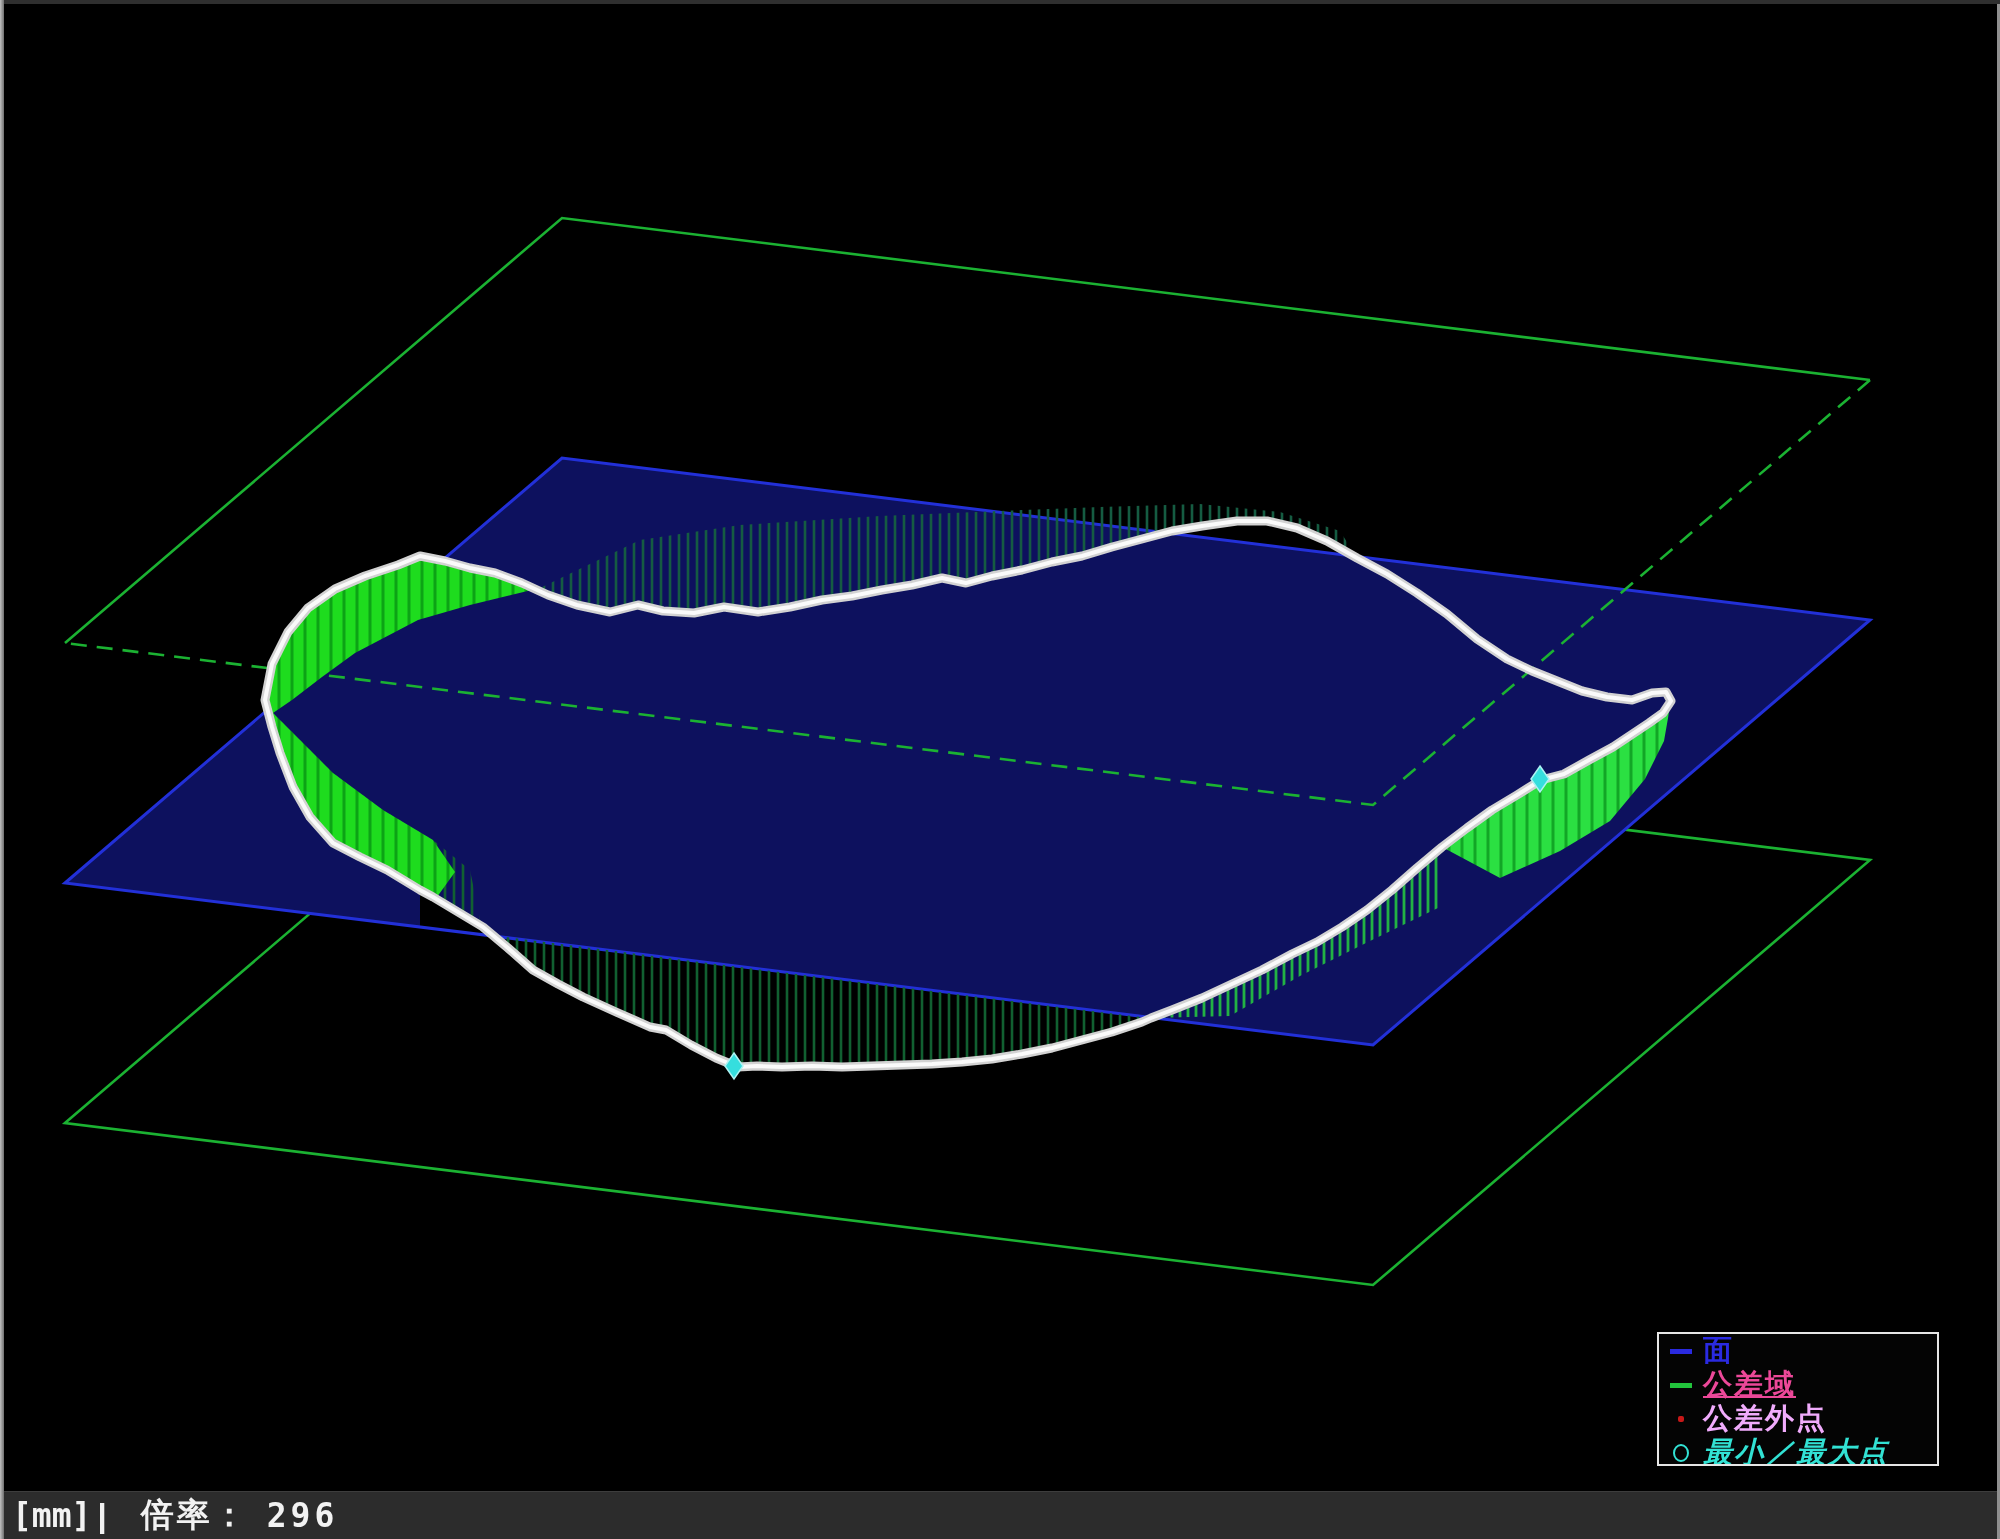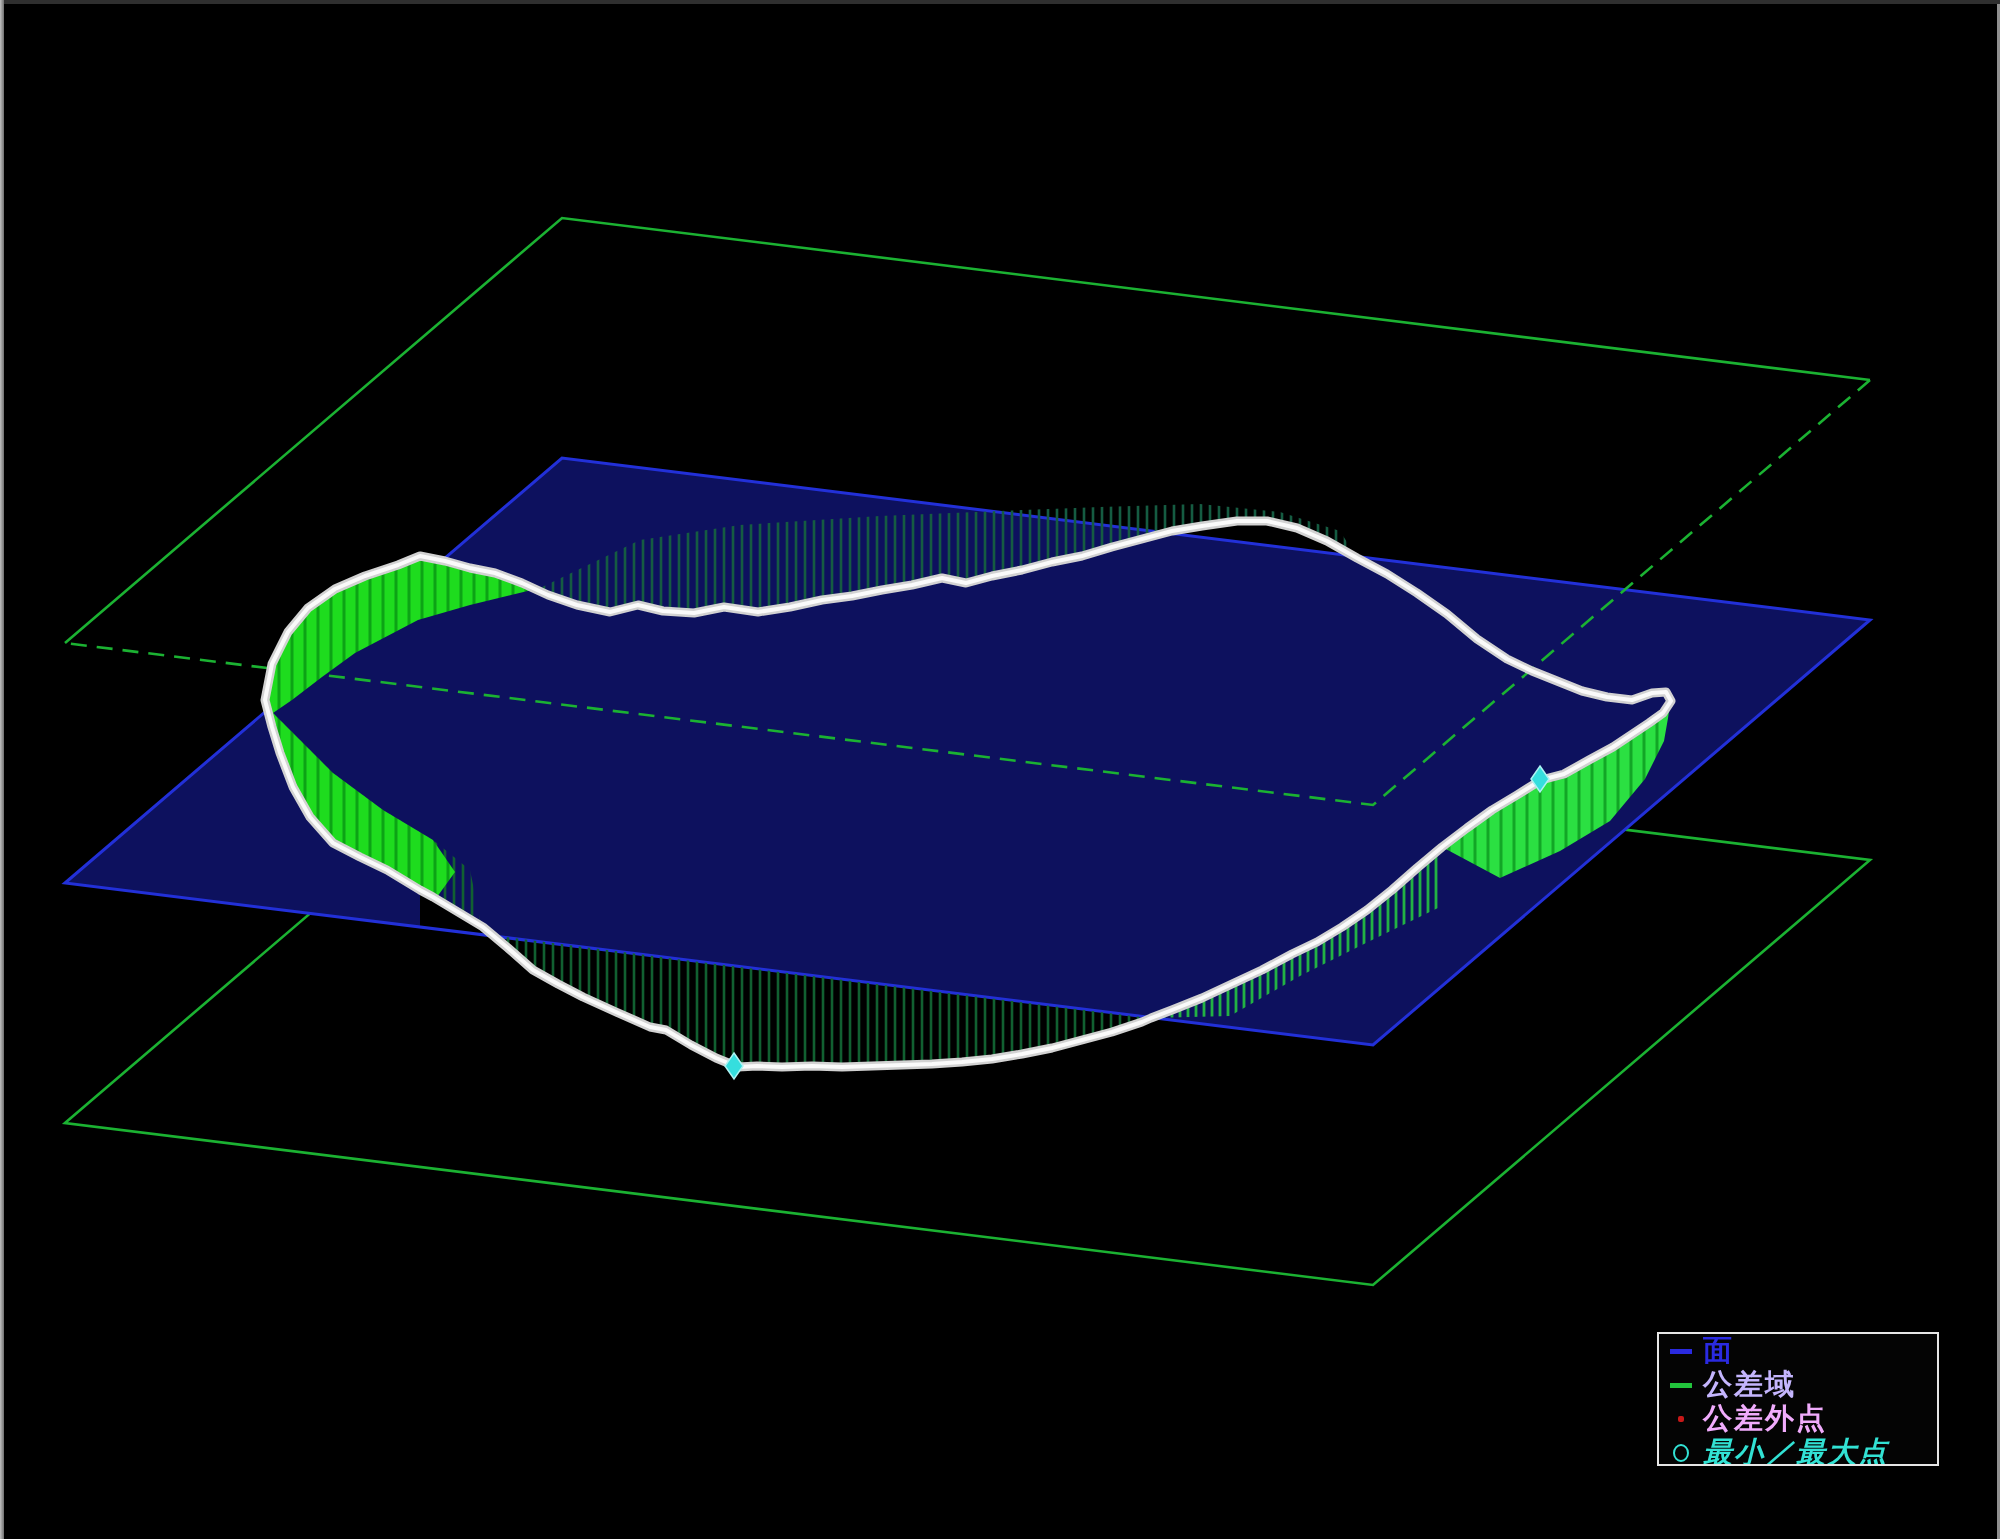--- a/index.html
+++ b/index.html
@@ -78,29 +78,35 @@
     <div class="legend-row">
       <span class="legend-swatch-cell">
         <span class="swatch-dash" style="background:#2a2ae0;"></span>
         </span>
       <span class="legend-label" style="color:#2a2ae0;">面</span>
     </div>
     <div class="legend-row">
       <span class="legend-swatch-cell">
         <span class="swatch-dash" style="background:#22c43c;"></span>
         </span>
-      <span class="legend-label" style="color:#c4b5fd;">公差域</span>
+      <span class="legend-label" style="color:#ec4899;text-decoration:underline;">公差域</span>
     </div>
     <div class="legend-row">
       <span class="legend-swatch-cell">
         <span class="swatch-dot" style="background:#c81818;"></span>
         </span>
       <span class="legend-label" style="color:#f0abfc;">公差外点</span>
     </div>
     <div class="legend-row">
       <span class="legend-swatch-cell">
         <span class="swatch-ring"></span>
         </span>
       <span class="legend-label" style="color:#32e2d4;font-style:italic;">最小／最大点</span>
     </div>
   </div>
 
+  <div class="statusbar">
+    <span class="units">[mm]</span>
+    <span class="sep">|</span>
+    <span class="zoom-label">倍率：</span>
+    <span class="zoom-value">296</span>
+  </div>
 </div>
 
 </body></html>

